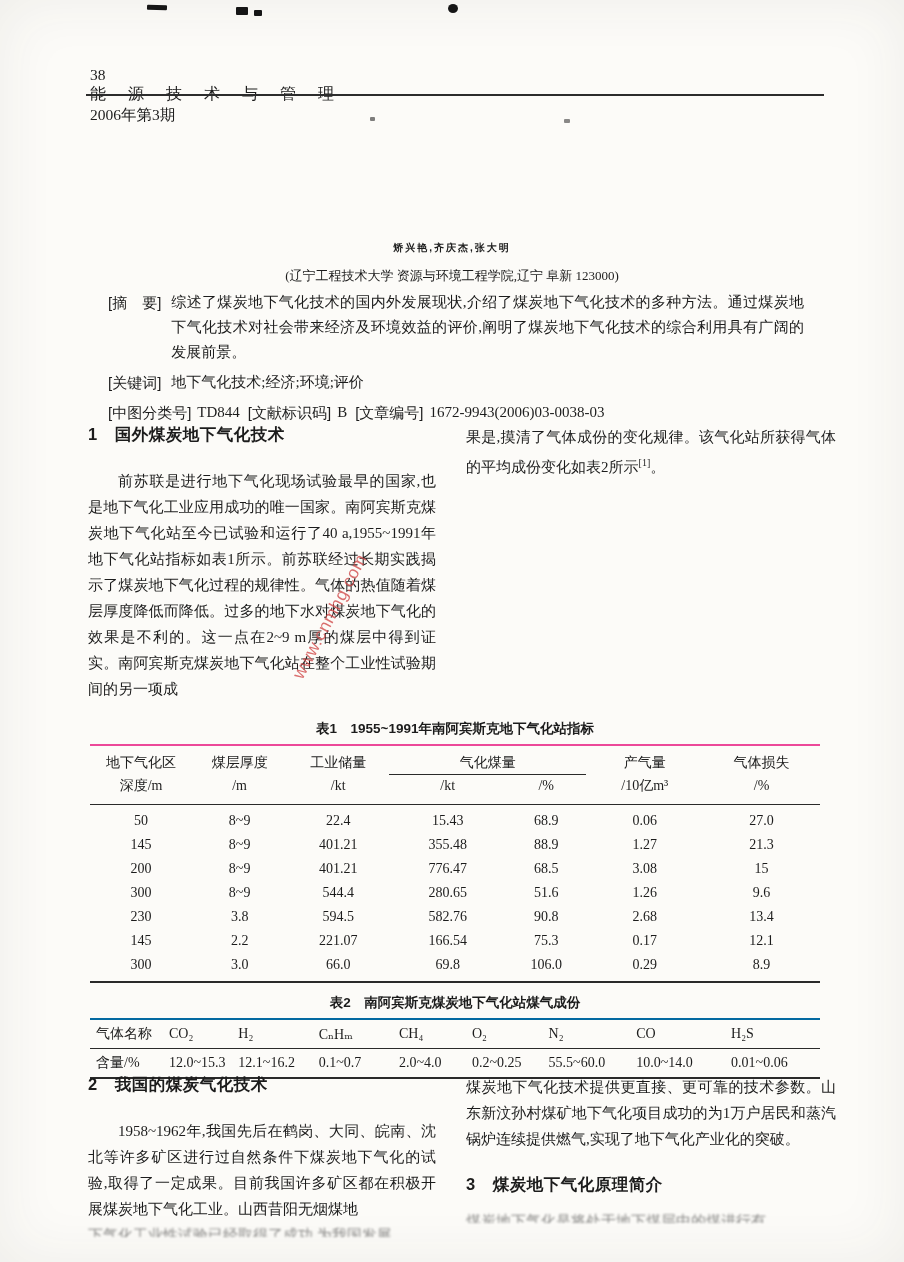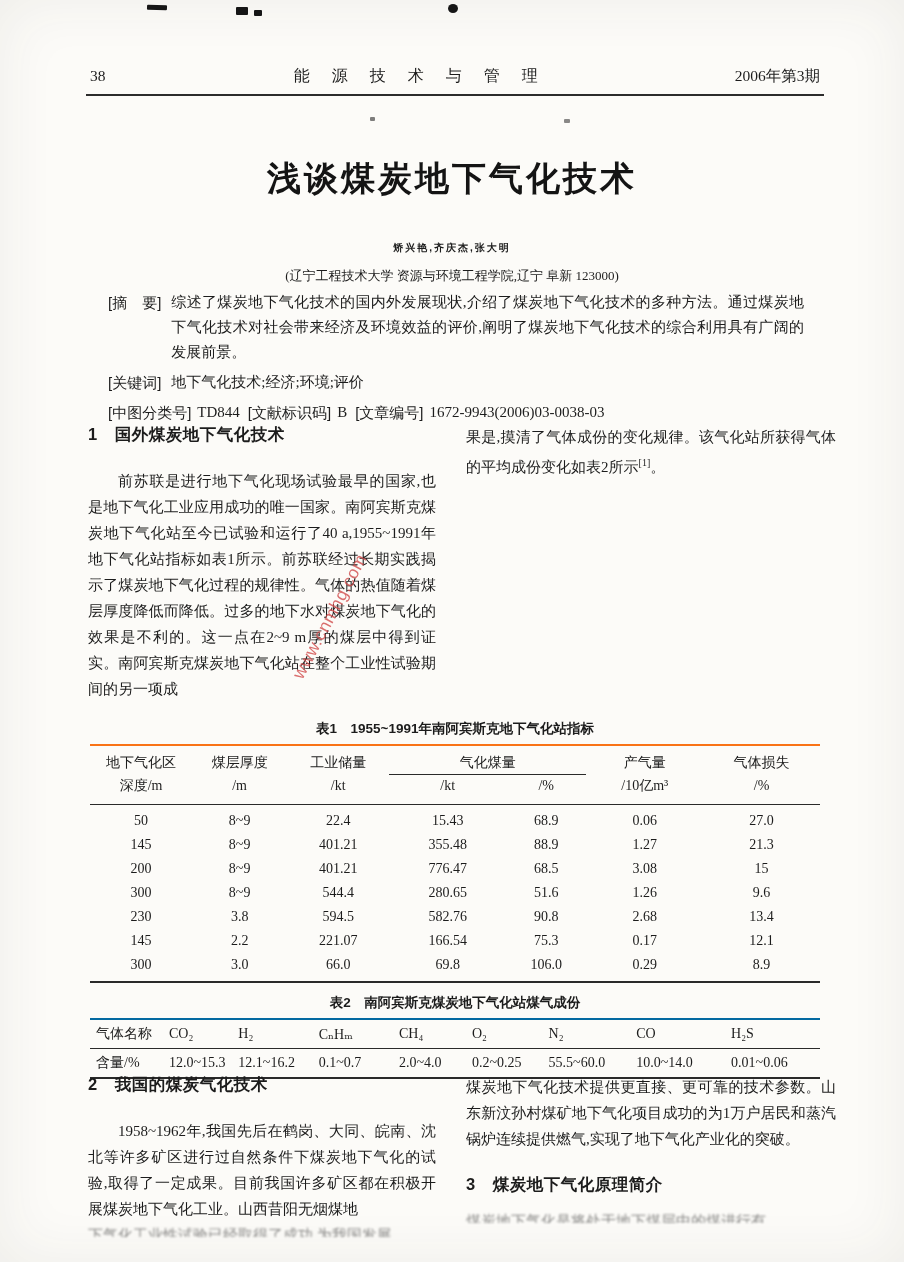--- a/index.html
+++ b/index.html
@@ -7,21 +7,21 @@
   .page {
     position:relative; width:904px; height:1262px; overflow:hidden;
     background:#fcfbf8; color:#1c1c1c;
     font-family:"Liberation Serif","DejaVu Serif",serif;
     box-shadow: inset 0 0 60px rgba(60,55,45,0.07);
   }
   .speck { position:absolute; background:#161616; border-radius:1px; }
 
   
   .jheader { position:absolute; top:66px; left:90px; right:84px;
-    display:flex; justify-content:space-between; align-items:baseline; font-size:15.5px; }
+    display:flex; justify-content:space-between; align-items:baseline; font-size:15.5px;flex-direction:column; }
   .journal { letter-spacing:9px; font-size:16px; }
   .header-rule { position:absolute; top:94px; left:86px; right:80px; height:2px; background:#2c2c2c; }
 
   
   .title { position:absolute; top:156px; left:0; right:0; text-align:center;
     font-family:"Liberation Sans","DejaVu Sans",sans-serif; font-weight:900;
     font-size:34px; letter-spacing:3px; color:#141414; }
   .authors { position:absolute; top:241px; left:0; right:0; text-align:center;
     font-family:"Liberation Sans","DejaVu Sans",sans-serif; font-weight:700;
     font-size:10px; letter-spacing:2px; }
@@ -47,21 +47,21 @@
   .sec3 { margin-top:22px; margin-bottom:12px; }
   p.body { font-size:15px; line-height:26px; text-align:justify; }
   p.indent { text-indent:2em; }
   sup { font-size:10px; }
   .cutoff { overflow:hidden; height:15px; filter:blur(1.3px); opacity:.55; }
 
   
   .tcaption { position:absolute; left:90px; width:730px; text-align:center;
     font-family:"Liberation Sans","DejaVu Sans",sans-serif; font-weight:700; font-size:13.5px; }
   table { border-collapse:collapse; table-layout:fixed; }
-  .t1 { position:absolute; top:744px; left:90px; width:730px; border-top:2px solid #f97316; }
+  .t1 { position:absolute; top:744px; left:90px; width:730px; border-top:2px solid #ec4899; }
   .t1 th { font-weight:normal; font-size:14px; text-align:center; padding:1px 0; line-height:1.45; }
   .t1 thead tr:first-child th { padding-top:7px; }
   .t1 thead tr:last-child th { border-bottom:1.5px solid #2a2a2a; padding-bottom:7px; }
   .t1 th.group { border-bottom:1px solid #2a2a2a; }
   .t1 tbody td { font-size:14px; text-align:center; padding:4px 2px; }
   .t1 tbody tr:first-child td { padding-top:8px; }
   .t1 tbody tr:last-child td { border-bottom:2px solid #2a2a2a; padding-bottom:8px; }
 
   .t2 { position:absolute; top:1018px; left:90px; width:730px; border-top:2px solid #0369a1; }
   .t2 th, .t2 td { font-weight:normal; font-size:14px; text-align:left; padding:5px 2px 5px 6px; }
@@ -86,21 +86,20 @@
   <div class="speck" style="left:370px;top:117px;width:5px;height:4px;opacity:.55;"></div>
   <div class="speck" style="left:564px;top:119px;width:6px;height:4px;opacity:.5;"></div>
 
   <div class="jheader">
     <span>38</span>
     <span class="journal">能 源 技 术 与 管 理</span>
     <span>2006年第3期</span>
   </div>
   <div class="header-rule"></div>
 
-  <h1 class="title">浅谈煤炭地下气化技术</h1>
   <div class="authors">矫兴艳,齐庆杰,张大明</div>
   <div class="affiliation">(辽宁工程技术大学 资源与环境工程学院,辽宁 阜新 123000)</div>
 
   <div class="meta">
     <div class="meta-row">
       <span class="meta-label">[摘　要]</span>
       <p class="meta-text">综述了煤炭地下气化技术的国内外发展现状,介绍了煤炭地下气化技术的多种方法。通过煤炭地下气化技术对社会带来经济及环境效益的评价,阐明了煤炭地下气化技术的综合利用具有广阔的发展前景。</p>
     </div>
     <div class="meta-row">
       <span class="meta-label">[关键词]</span>

